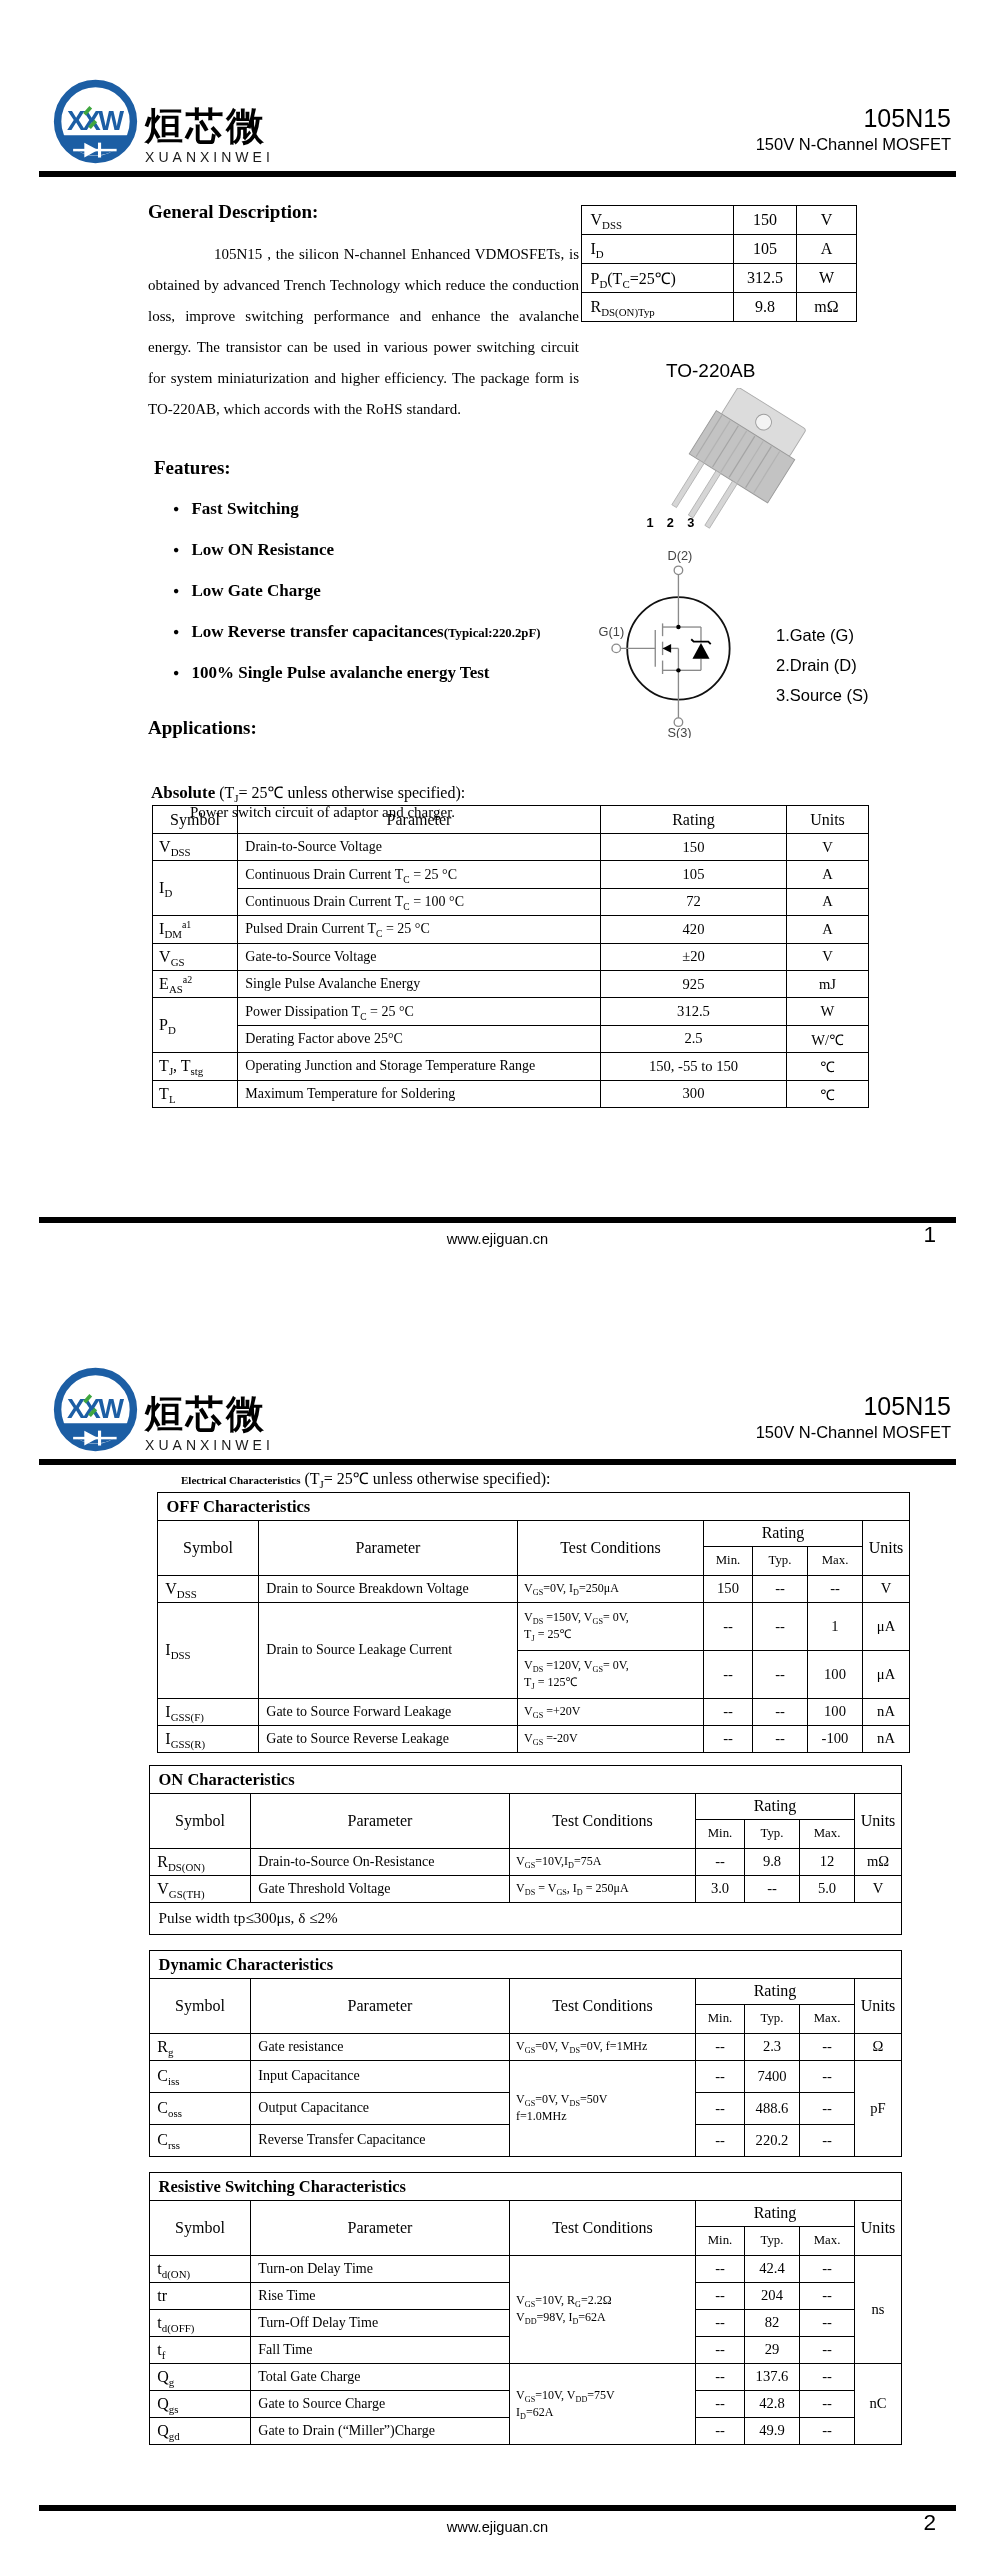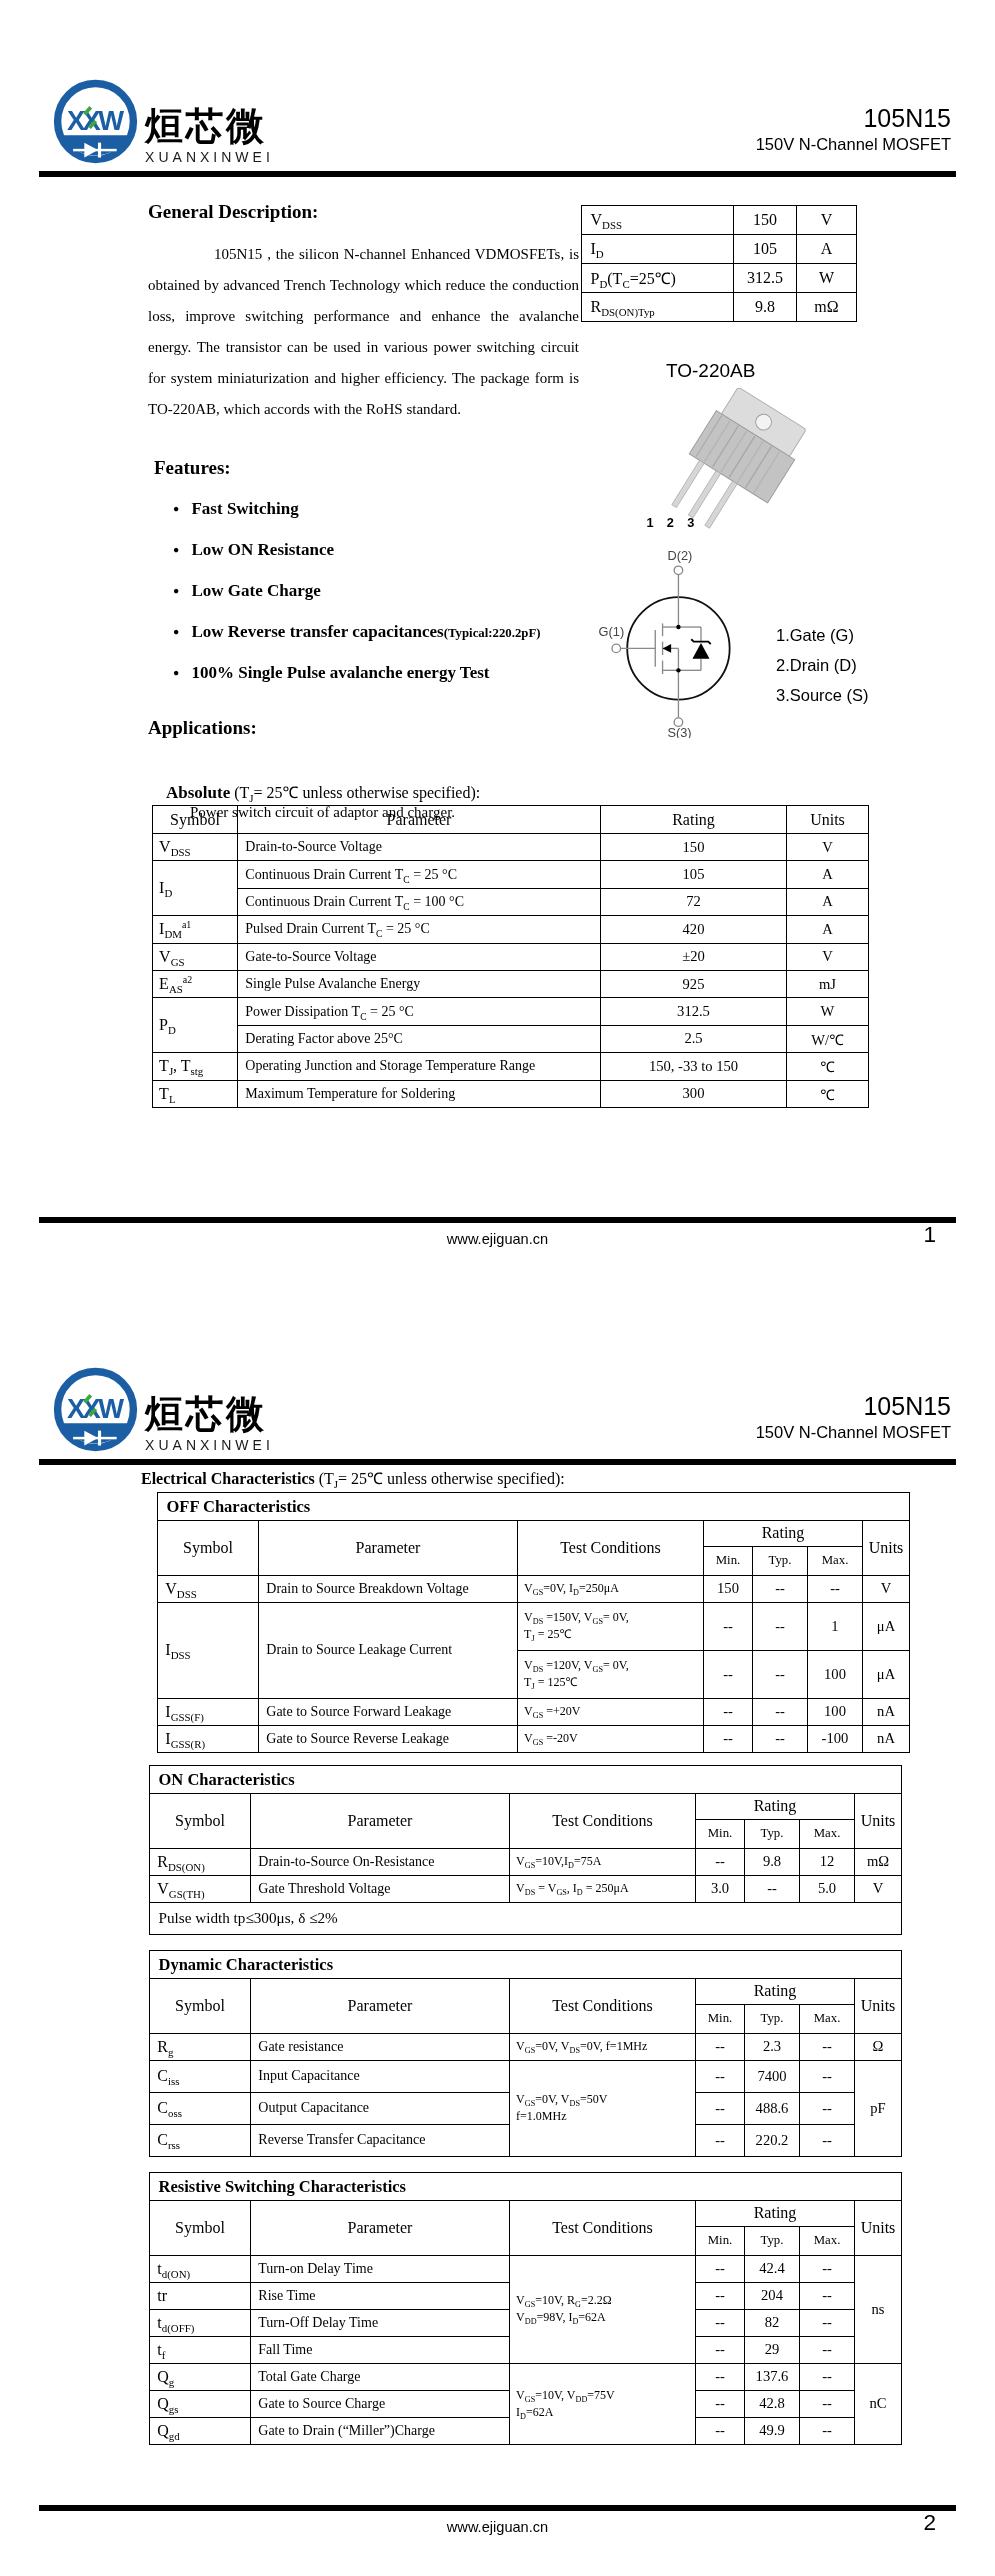--- a/index.html
+++ b/index.html
@@ -40,33 +40,33 @@
   .feat-list{position:absolute;left:173px;top:499px;}
   .feat{display:flex;align-items:baseline;height:41px;}
   .feat .dot{font-size:10.4px;margin-right:12.2px;position:relative;top:-2.4px;}
   .feat .t{font-weight:bold;font-size:17px;}
   .feat .s{font-weight:bold;font-size:12.8px;}
 
   .mos-svg{position:absolute;left:596px;top:549px;}
   .pin-names{position:absolute;left:776px;top:620px;font-family:"Liberation Sans",sans-serif;font-size:16.5px;line-height:30px;}
 
   .apps-text{position:absolute;left:190px;top:756px;font-size:15px;margin-top:48px;}
-  .abs-line{position:absolute;left:166px;top:781px;font-size:16px;text-align:center;}
+  .abs-line{position:absolute;left:151px;top:781px;font-size:16px;text-align:center;}
   .abs-line .b{font-weight:bold;font-size:17px;}
 
   .abs{position:absolute;left:152px;top:805px;border-collapse:collapse;table-layout:fixed;border:1.8px solid #000;}
   .abs td{border:1.2px solid #000;height:27.4px;padding:0;font-size:14px;}
   .abs tr.hd td{height:28px;text-align:center;font-size:16px;}
   .abs td.sym{font-size:16px;padding-left:6.1px;}
   .abs td.par{padding-left:7.3px;}
   .abs td.c{text-align:center;font-size:14.6px;}
 
   
   .ec-line{position:absolute;left:141px;top:179px;font-size:16px;}
-  .ec-line .b{font-weight:bold;font-size:16px;}
+  .ec-line .b{font-weight:bold;font-size:11px;margin-left:40px;}
   .dtab{position:absolute;left:149px;border-collapse:collapse;table-layout:fixed;border:1.8px solid #000;}
   .dtab td{border:1.2px solid #000;padding:0;}
   .dtab td.cap{height:28px;font-weight:bold;font-size:16.5px;padding-left:8.5px;border-bottom-width:1.8px;}
   .dtab tr.h1 td{height:25.6px;text-align:center;font-size:16px;}
   .dtab tr.h2 td{height:29px;text-align:center;font-size:12.8px;}
   .dtab td.sym{font-size:16px;padding-left:7.3px;}
   .dtab td.par{font-size:14px;padding-left:7.3px;}
   .dtab td.tc{font-size:12px;padding-left:6.1px;line-height:1.4;white-space:pre-line;}
   .dtab td.c{text-align:center;font-size:14.6px;}
   .dtab tr.r td{height:27px;}
@@ -284,21 +284,21 @@
           <td class="c">W</td>
     </tr>
     <tr>
       <td class="par">Derating Factor above 25°C</td>
           <td class="c">2.5</td>
           <td class="c">W/℃</td>
     </tr>
     <tr>
       <td class="sym">T<sub>J</sub>,  T<sub>stg</sub></td>
           <td class="par">Operating Junction and Storage Temperature Range</td>
-          <td class="c">150, -33 to 150</td>
+          <td class="c">150, -55 to 150</td>
           <td class="c">℃</td>
     </tr>
     <tr>
       <td class="sym">T<sub>L</sub></td>
           <td class="par">Maximum Temperature for Soldering</td>
           <td class="c">300</td>
           <td class="c">℃</td>
     </tr>
   </tbody>
     </table>

